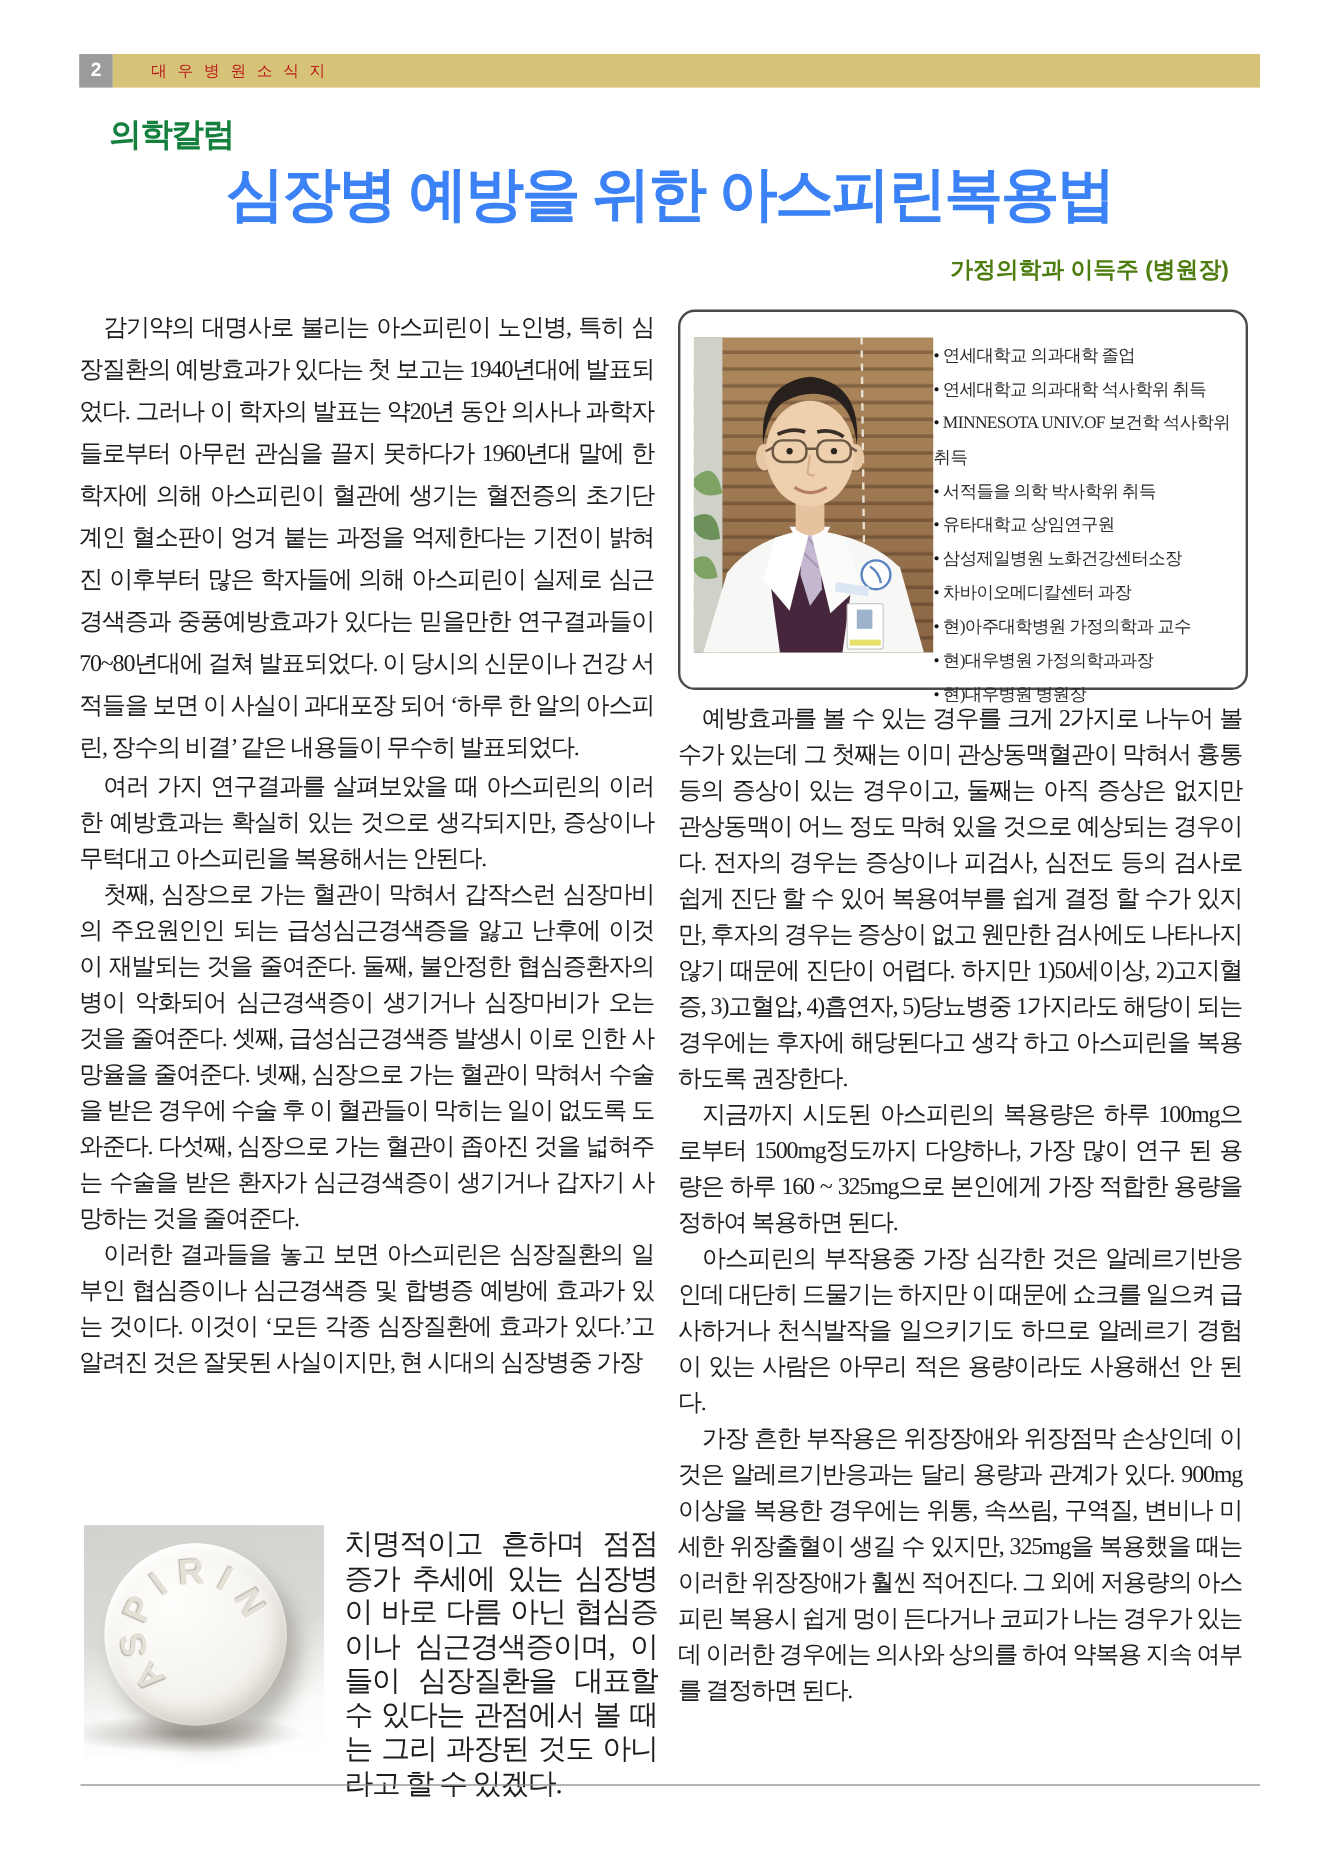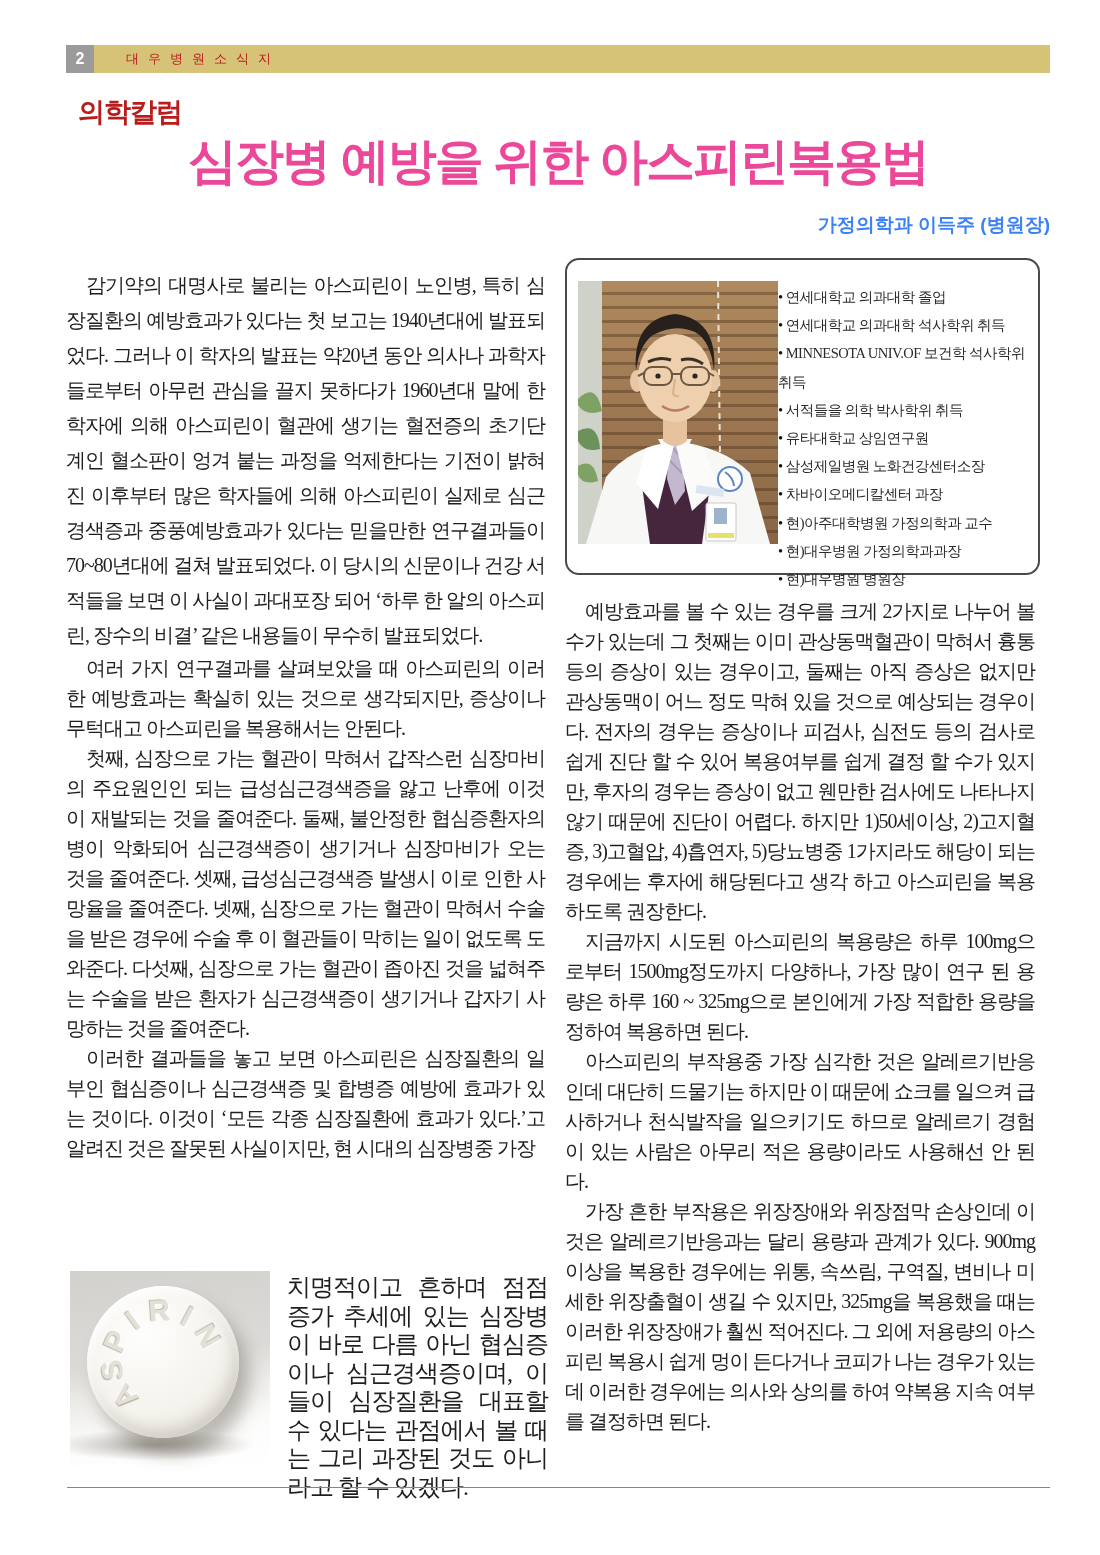--- a/index.html
+++ b/index.html
@@ -9,41 +9,41 @@
   
   .masthead{position:absolute;left:66px;top:45px;width:984px;height:28px;display:flex;}
   .page-num{width:28px;height:28px;background:#9b9b9b;color:#fff;
             font:bold 16px "Liberation Sans","DejaVu Sans",sans-serif;
             display:flex;align-items:center;justify-content:center;}
   .masthead-bar{flex:1;background:#d7c378;color:#b91c1c;
             font:13px "Liberation Sans","DejaVu Sans",sans-serif;
             letter-spacing:9px;display:flex;align-items:center;padding-left:32px;}
 
   
-  .section-label{position:absolute;left:78px;top:94px;
+  .section-label{position:absolute;left:91px;top:94px;
             font:bold 27px "Liberation Sans","DejaVu Sans",sans-serif;
-            color:#b91c1c;letter-spacing:-1px;}
+            color:#15803d;letter-spacing:-1px;}
   .title{position:absolute;left:66px;top:129px;width:984px;margin:0;text-align:center;
             font:bold 49px "Liberation Sans","DejaVu Sans",sans-serif;
-            color:#ec4899;letter-spacing:-2px;}
-  .byline{position:absolute;left:81px;top:212px;width:969px;text-align:right;
-            font:bold 19px "Liberation Sans","DejaVu Sans",sans-serif;color:#3b82f6;}
+            color:#3b82f6;letter-spacing:-2px;}
+  .byline{position:absolute;left:55px;top:212px;width:969px;text-align:right;
+            font:bold 19px "Liberation Sans","DejaVu Sans",sans-serif;color:#4d7c0f;}
 
   
   .profile-box{position:absolute;left:565px;top:258px;width:475px;height:317px;
             border:2px solid #4a4a4a;border-radius:14px;box-sizing:border-box;
             display:flex;padding:21px 10px 10px 11px;background:#fff;}
   .photo{width:200px;height:263px;flex:none;overflow:hidden;}
   .credentials{list-style:none;margin:0;padding:2px 0 0 0;
             font-size:14.5px;letter-spacing:-0.5px;line-height:28.2px;color:#2a2a2a;}
   .credentials li::before{content:"\2022\00a0";color:#111;}
 
   
   .col{position:absolute;font-size:20px;letter-spacing:-1px;line-height:30px;
-            text-align:justify;word-break:break-all;color:#1e1e1e;margin-top:12px;}
+            text-align:justify;word-break:break-all;color:#1e1e1e;}
   .col-left{left:66px;top:256px;width:479px;}
   .col-right{left:565px;top:584px;width:470px;}
   .para{margin:0;text-indent:1em;}
   .para.first{line-height:35px;}
 
   
   .wrap-row{position:absolute;left:70px;top:1271px;width:478px;display:flex;gap:17px;}
   .pill-figure{position:relative;width:200px;height:194px;margin:0;flex:none;
             background:linear-gradient(172deg,#d2d1cd 0%,#dbdad6 45%,#ecebe8 60%,#fbfbfa 78%,#ffffff 100%);}
   .pill-ground{position:absolute;left:0px;bottom:4px;width:186px;height:32px;

